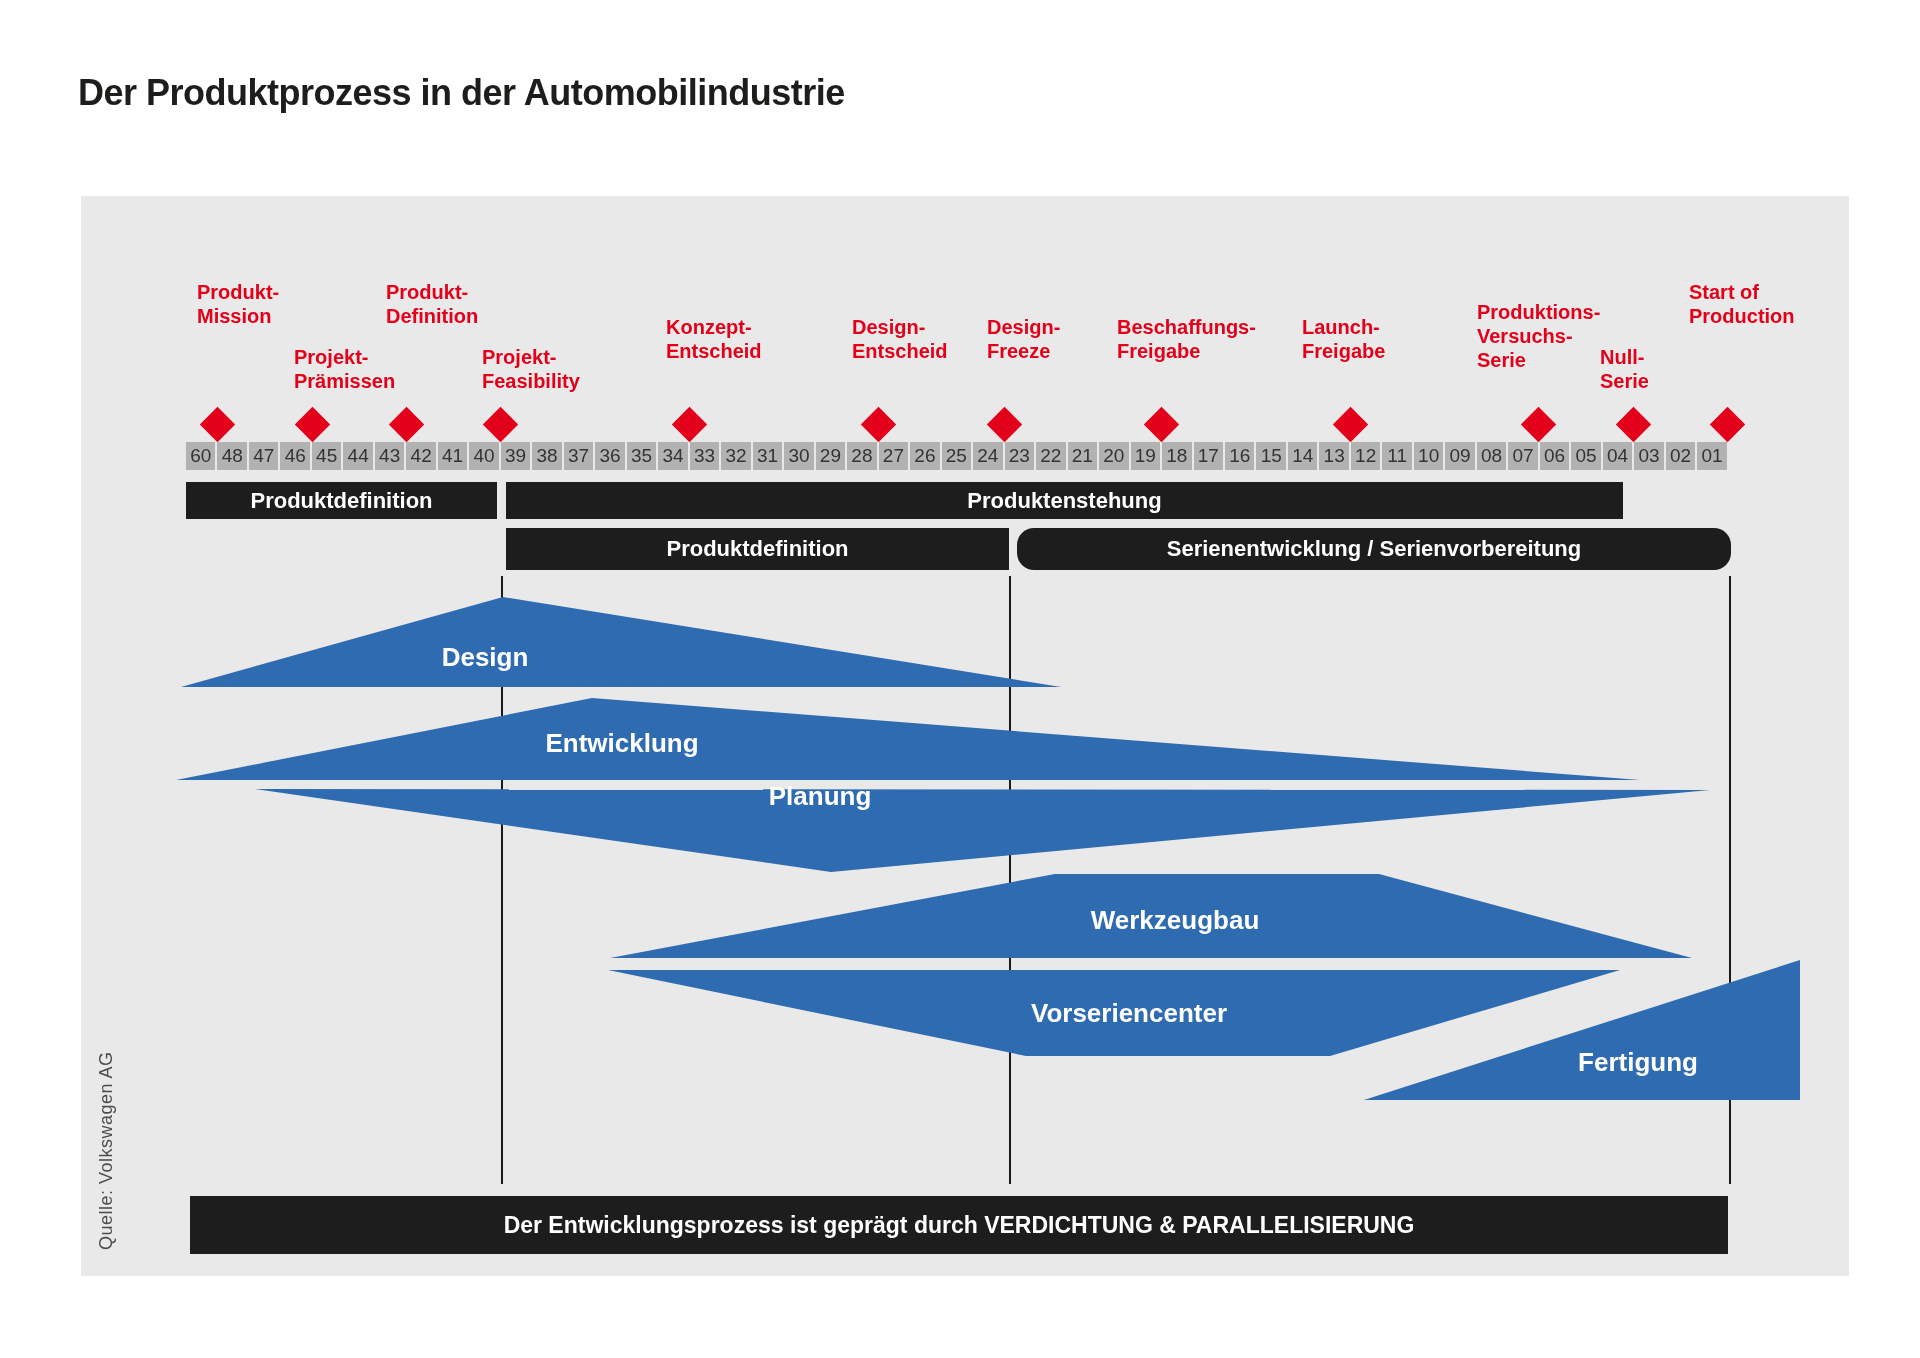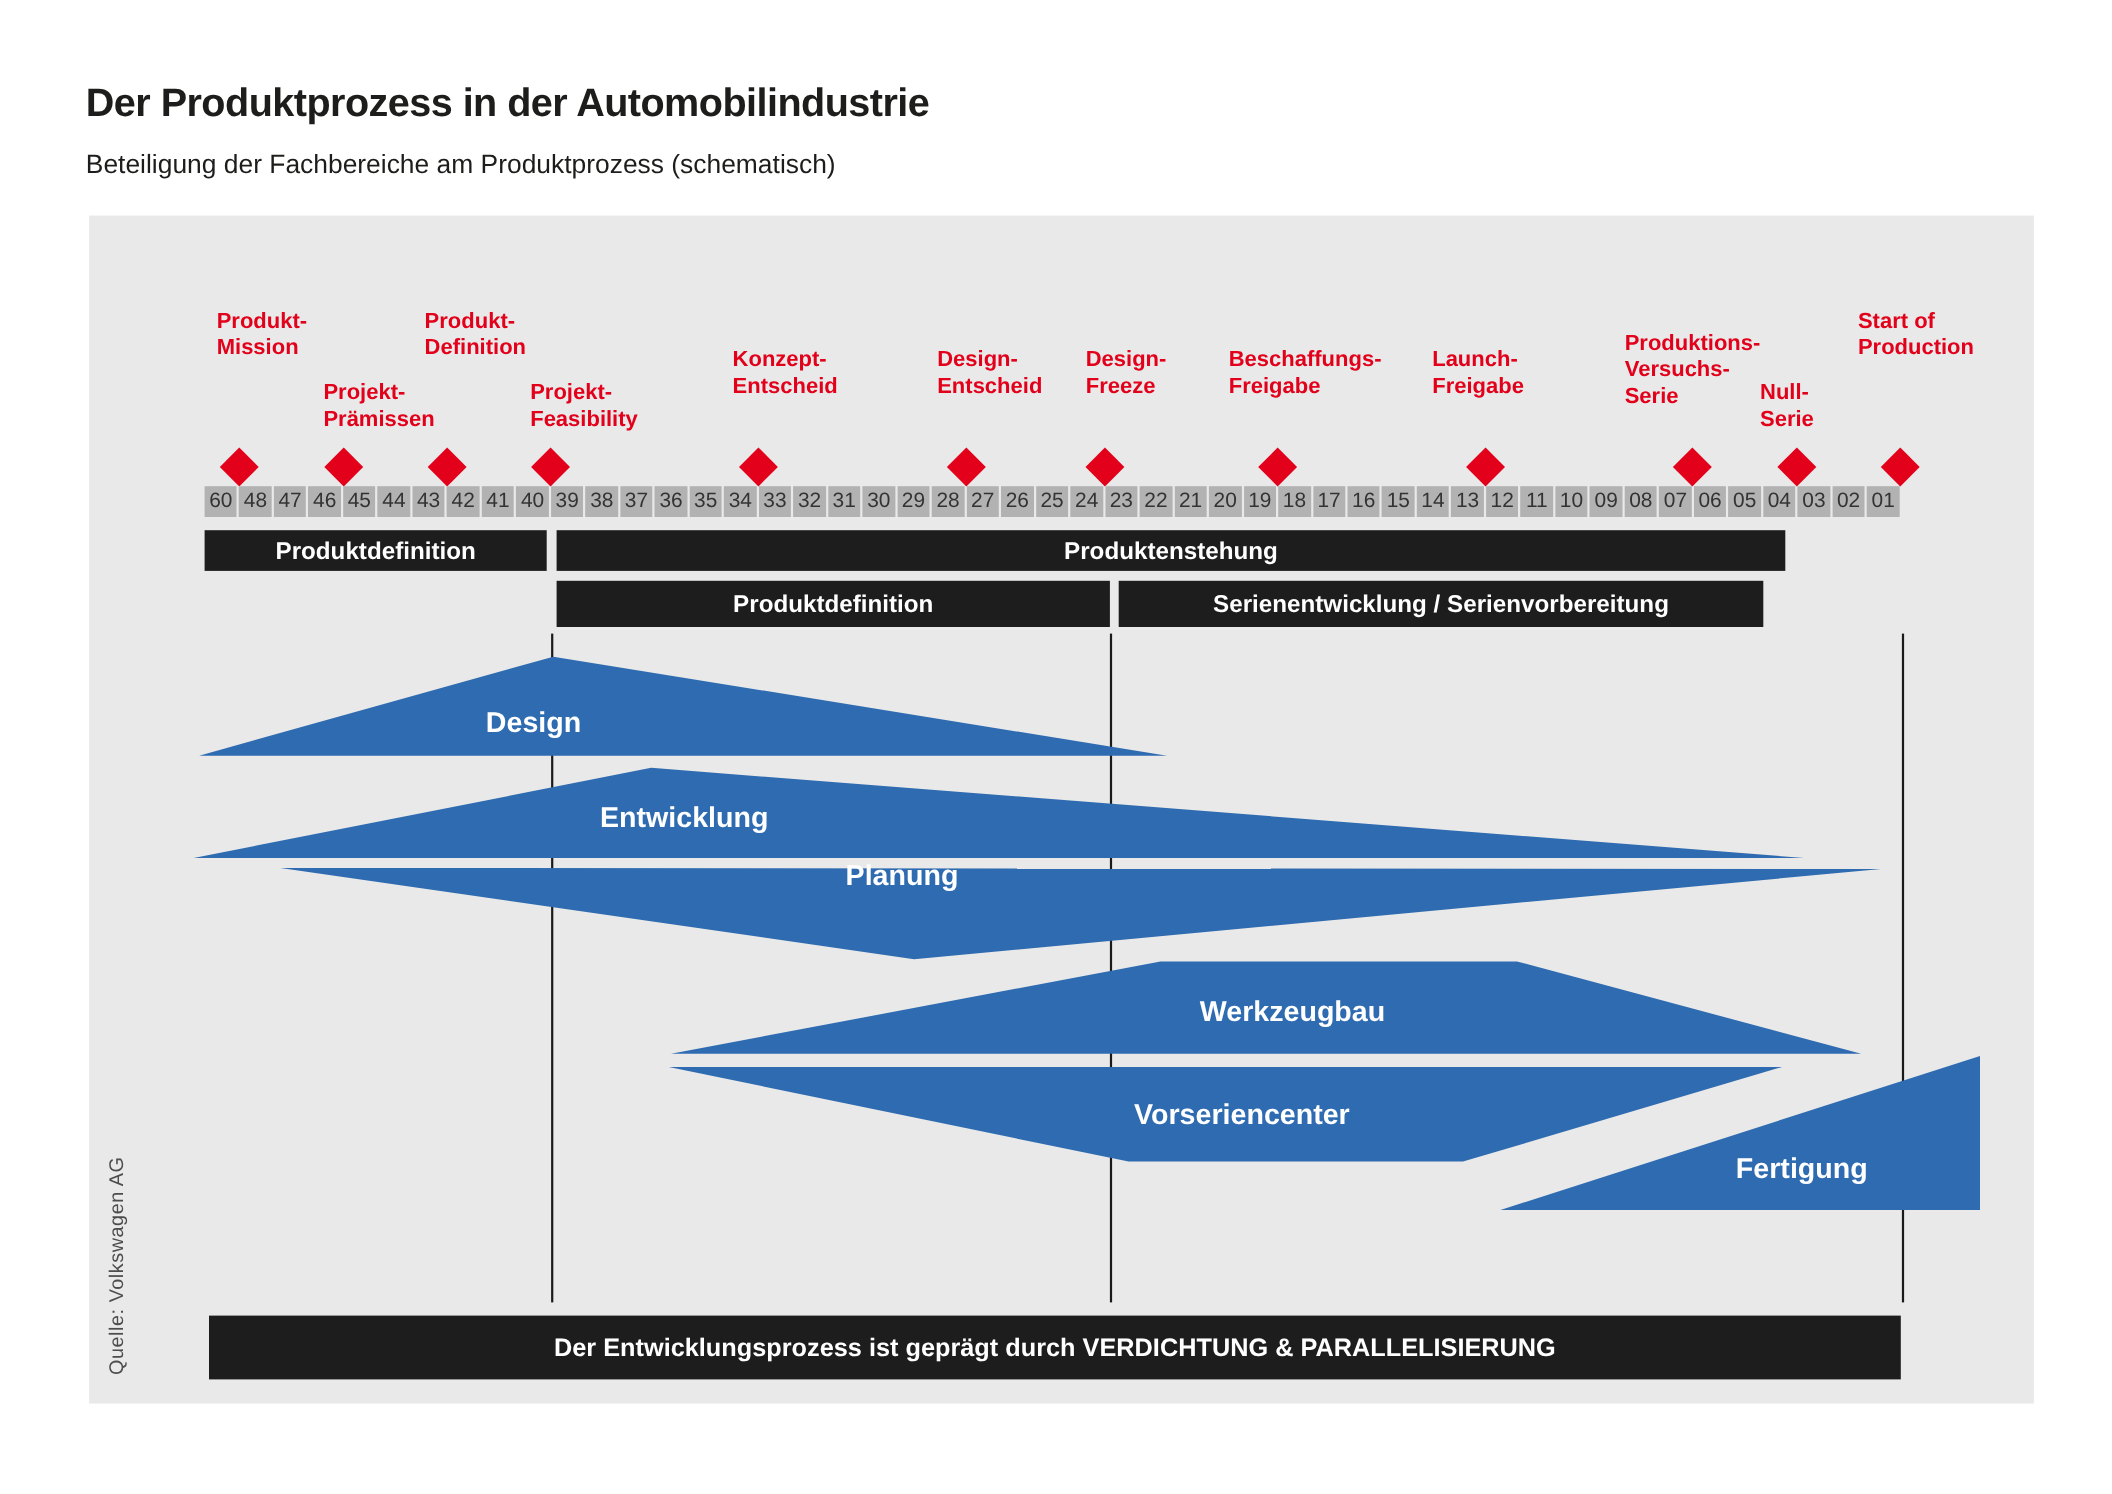--- a/index.html
+++ b/index.html
@@ -21,21 +21,20 @@
   .banner{position:absolute;background:#1d1d1d;color:#ffffff;font-size:23px;font-weight:700;
           display:flex;align-items:center;justify-content:center;white-space:nowrap;}
   .source{position:absolute;left:96px;top:1250px;transform:rotate(-90deg);transform-origin:left top;
           font-size:18px;color:#4d4d4d;white-space:nowrap;letter-spacing:0.5px;}
 </style>
 </head>
 <body>
 
 <div id="stage">
   <div class="title">Der Produktprozess in der Automobilindustrie</div>
-  <div class="subtitle">Beteiligung der Fachbereiche am Produktprozess (schematisch)</div>
 
   <div class="panel" id="panel" style="left: 81px; top: 196px; width: 1768px; height: 1080px;"></div>
 
   <div id="milestones">
       <div class="ms-label" style="left: 185px; top: 280px;">Produkt-
 Mission</div>
       <div class="diamond" style="left: 204.5px; top: 411.5px;"></div>
       <div class="ms-label" style="left: 282px; top: 345px;">Projekt-
 Prämissen</div>
       <div class="diamond" style="left: 299.5px; top: 411.5px;"></div>
@@ -121,21 +120,21 @@
       <div class="week-cell">04</div>
       <div class="week-cell">03</div>
       <div class="week-cell">02</div>
       <div class="week-cell">01</div>
     </div>
 
   <div id="phases">
       <div class="phase-bar" style="left: 186px; top: 482px; width: 311px; height: 37px;">Produktdefinition</div>
       <div class="phase-bar" style="left: 506px; top: 482px; width: 1117px; height: 37px;">Produktenstehung</div>
       <div class="phase-bar" style="left: 506px; top: 528px; width: 503px; height: 42px;">Produktdefinition</div>
-      <div class="phase-bar" style="left: 1017px; top: 528px; width: 586px; height: 42px;">Serienentwicklung / Serienvorbereitung</div>
+      <div class="phase-bar" style="left: 1017px; top: 528px; width: 714px; height: 42px; border-radius: 17px;">Serienentwicklung / Serienvorbereitung</div>
     </div>
 
   <div id="vlines">
       <div class="vline" style="left: 501px; top: 576px; height: 608px;"></div>
       <div class="vline" style="left: 1009px; top: 576px; height: 608px;"></div>
       <div class="vline" style="left: 1729px; top: 576px; height: 608px;"></div>
     </div>
 
   <svg id="shapes" width="1920" height="1358" viewBox="0 0 1920 1358">
       <polygon points="181,687 503,597 1061,687" fill="#2e6bb0"></polygon>

